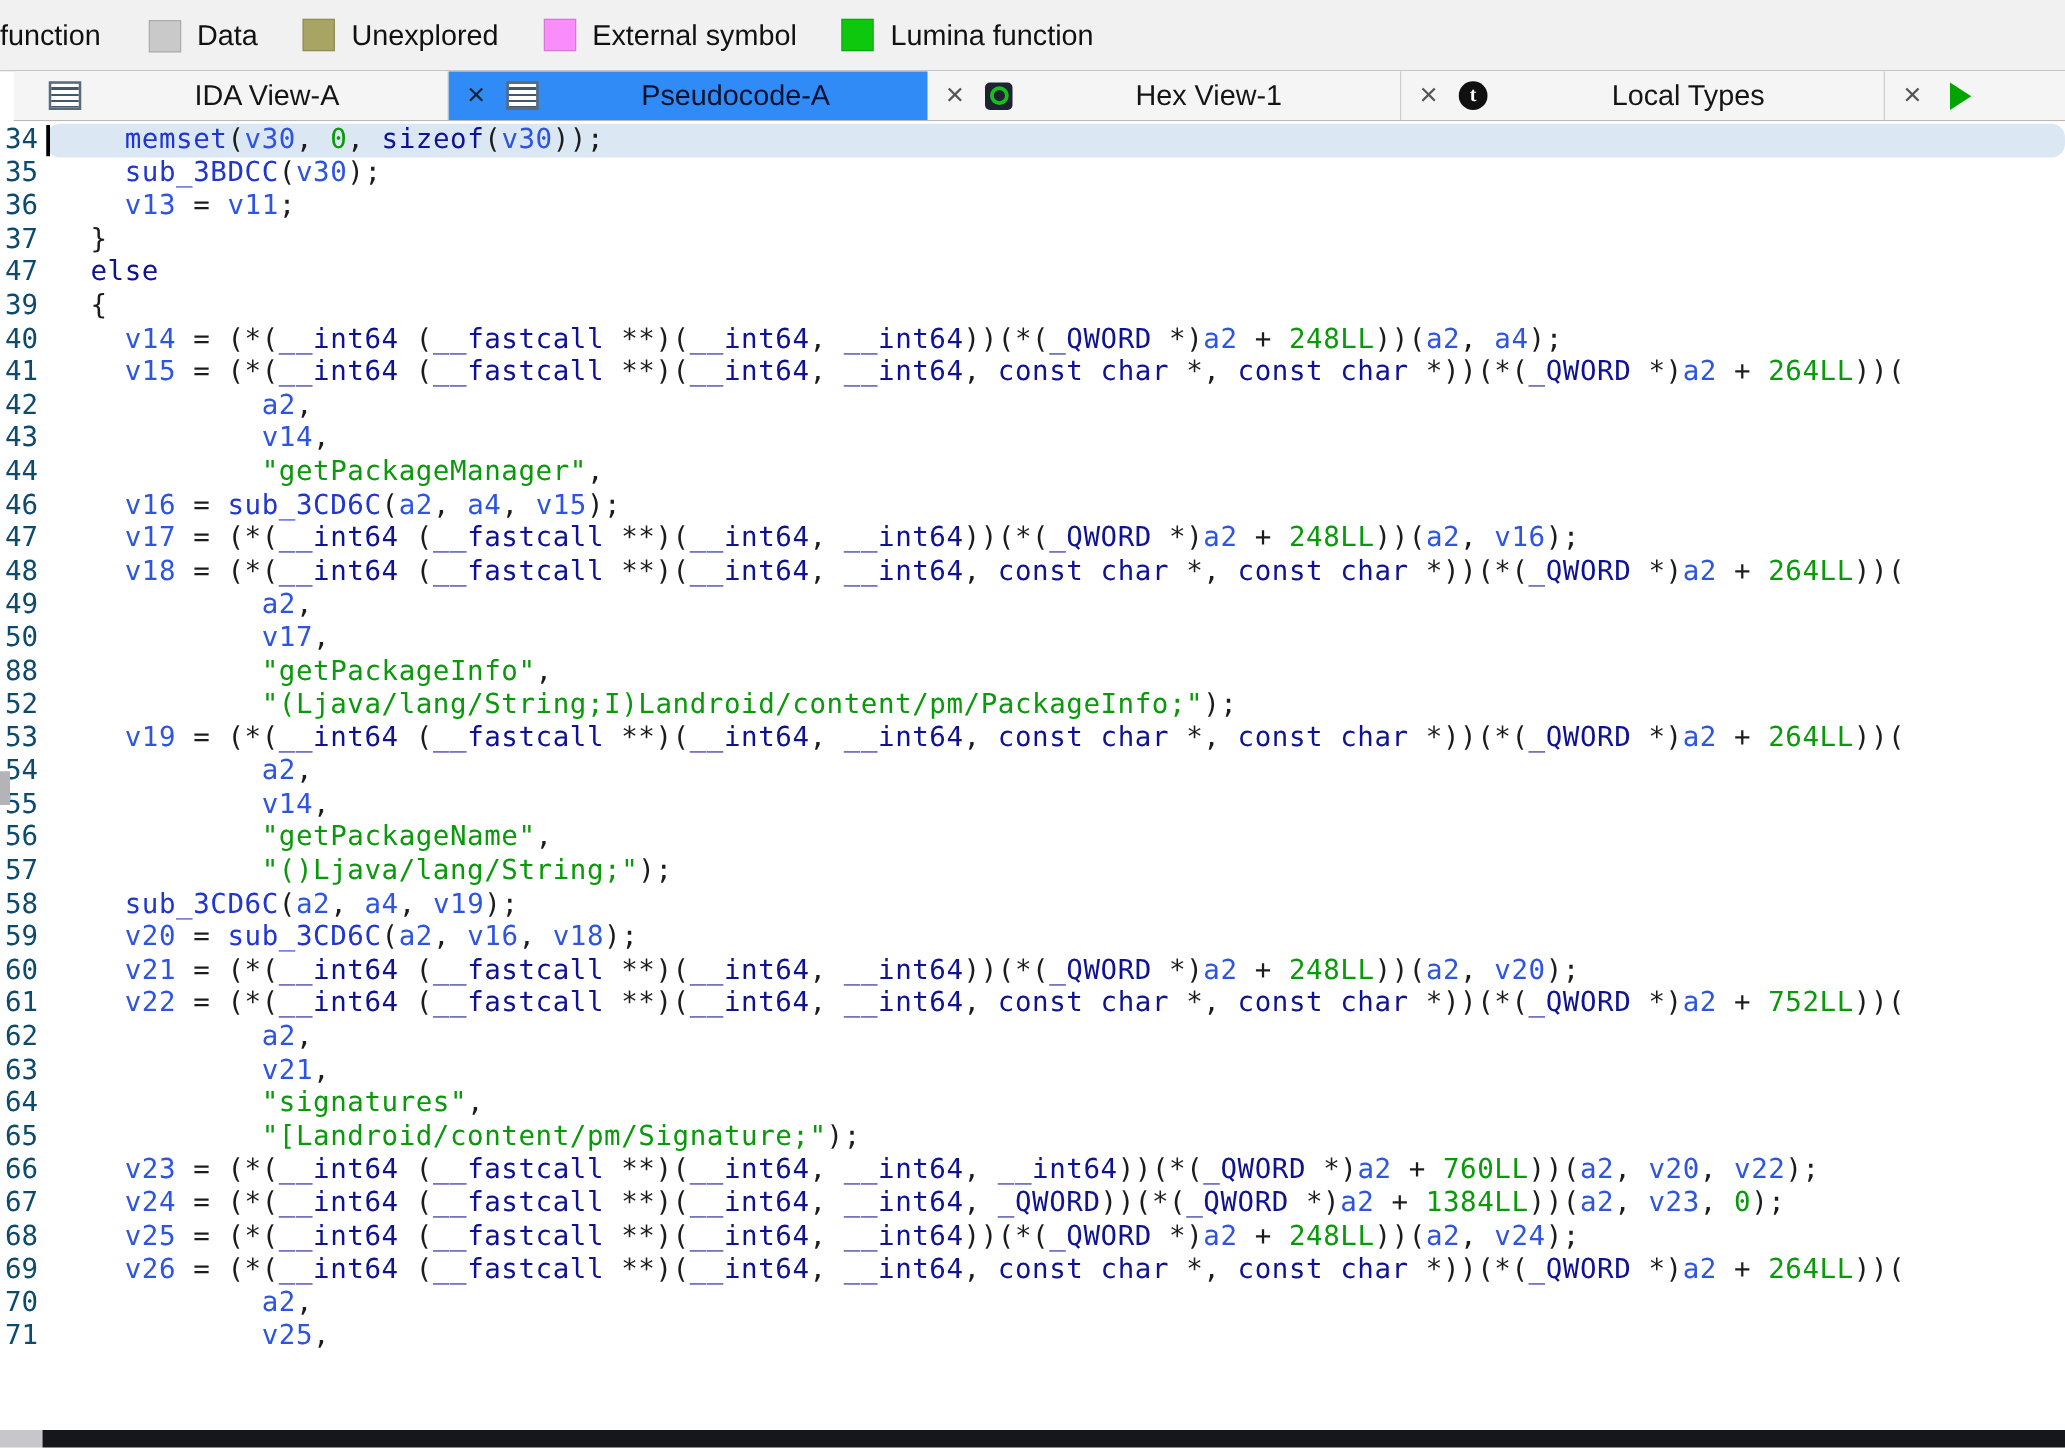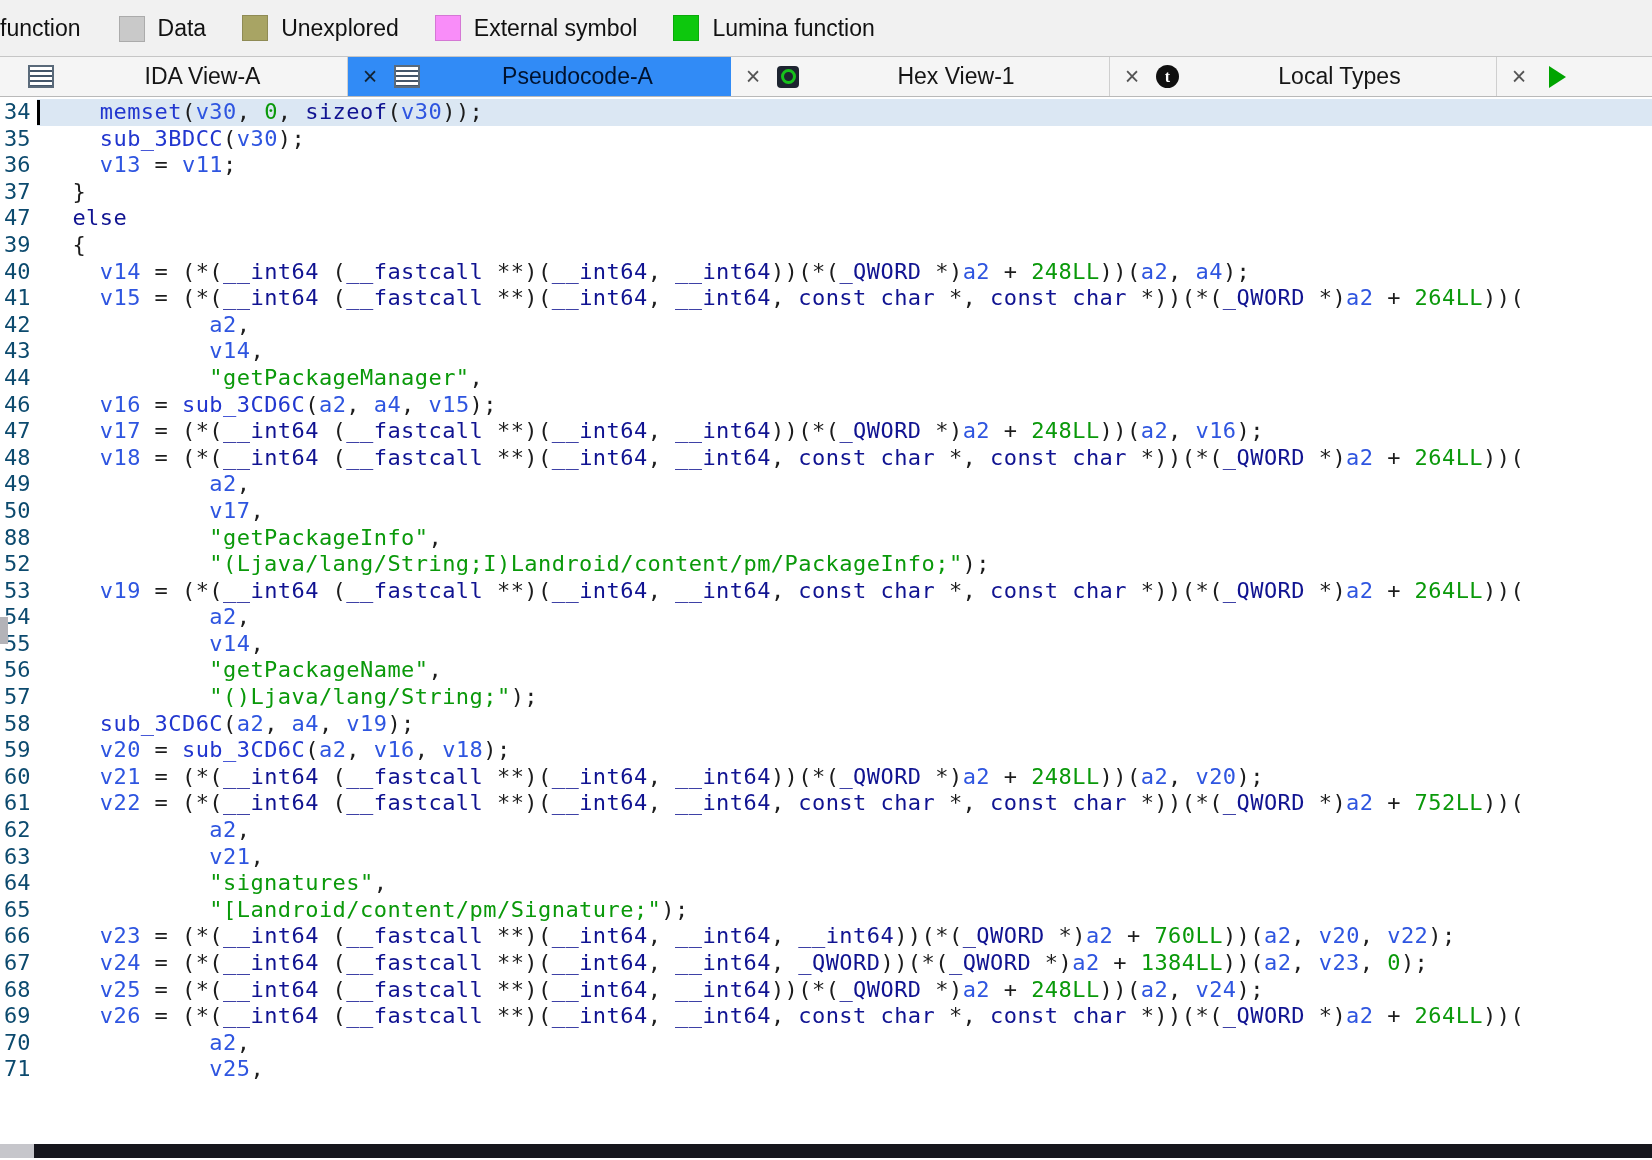--- a/index.html
+++ b/index.html
@@ -13,21 +13,21 @@
     display:flex;align-items:center;overflow:hidden;white-space:nowrap;
   }
   .legend-item{display:flex;align-items:center;margin-right:36px;}
   .legend-item.first{margin-right:20px;}
   .legend-label{font-size:23px;color:#111;margin-left:13px;}
   .legend-item.first .legend-label{margin-left:0;}
   .swatch{width:24px;height:24px;flex:none;border:1px solid rgba(0,0,0,.15);}
   
   .tab-bar{
     height:39px;background:#f5f5f5;border-bottom:1px solid #b9b9b9;
-    display:flex;align-items:stretch;overflow:hidden;
+    display:flex;align-items:stretch;overflow:hidden;margin-left:11px;
   }
   .tab{display:flex;align-items:center;border-right:1px solid #cfcfcf;box-sizing:border-box;flex:none;}
   .tab.active{background:#318bf6;border-right:none;}
   .tab-label{flex:1;text-align:center;font-size:23px;color:#151515;}
   .tab.active .tab-label{color:#00122e;}
   .tab-close{width:44px;text-align:center;font-size:25px;color:#555;line-height:39px;cursor:default;}
   .tab.active .tab-close{color:#123;}
   
   .icon-textview{width:22px;height:19px;border:2px solid #5a6a7a;background:
      repeating-linear-gradient(to bottom,#ffffff 0 3px,#44566a 3px 5px);flex:none;}
@@ -43,21 +43,21 @@
   
   .code-viewport{
     height:1003px;overflow:hidden;background:#fff;position:relative;padding-top:2px;box-sizing:border-box;
   }
   .line{
     display:flex;white-space:pre;
     font-family:"DejaVu Sans Mono",monospace;font-size:22px;line-height:26.6px;letter-spacing:0.45px;
   }
   .lnum{width:37px;padding-left:4px;box-sizing:border-box;flex:none;color:#0c4a6e;letter-spacing:0;}
   .ltxt{flex:1;position:relative;padding-left:8px;}
-  .line.current .ltxt{background:#dbe7f3;}
+  .line.current .ltxt{background:#dbe7f3;border-radius:11px;}
   .caret{position:absolute;left:0;top:1px;width:3px;height:25px;background:#000;}
   .c-p{color:#1c1c1c;}
   .c-k{color:#101391;}
   .c-v{color:#2e55e0;}
   .c-f{color:#2136cf;}
   .c-g{color:#0a990a;}
   .left-edge-marker{position:absolute;left:0;top:520px;width:8px;height:27px;background:#b3b3b8;}
   
   .bottom-gap{height:44px;background:#fff;}
   .bottom-bar{height:14px;display:flex;}

